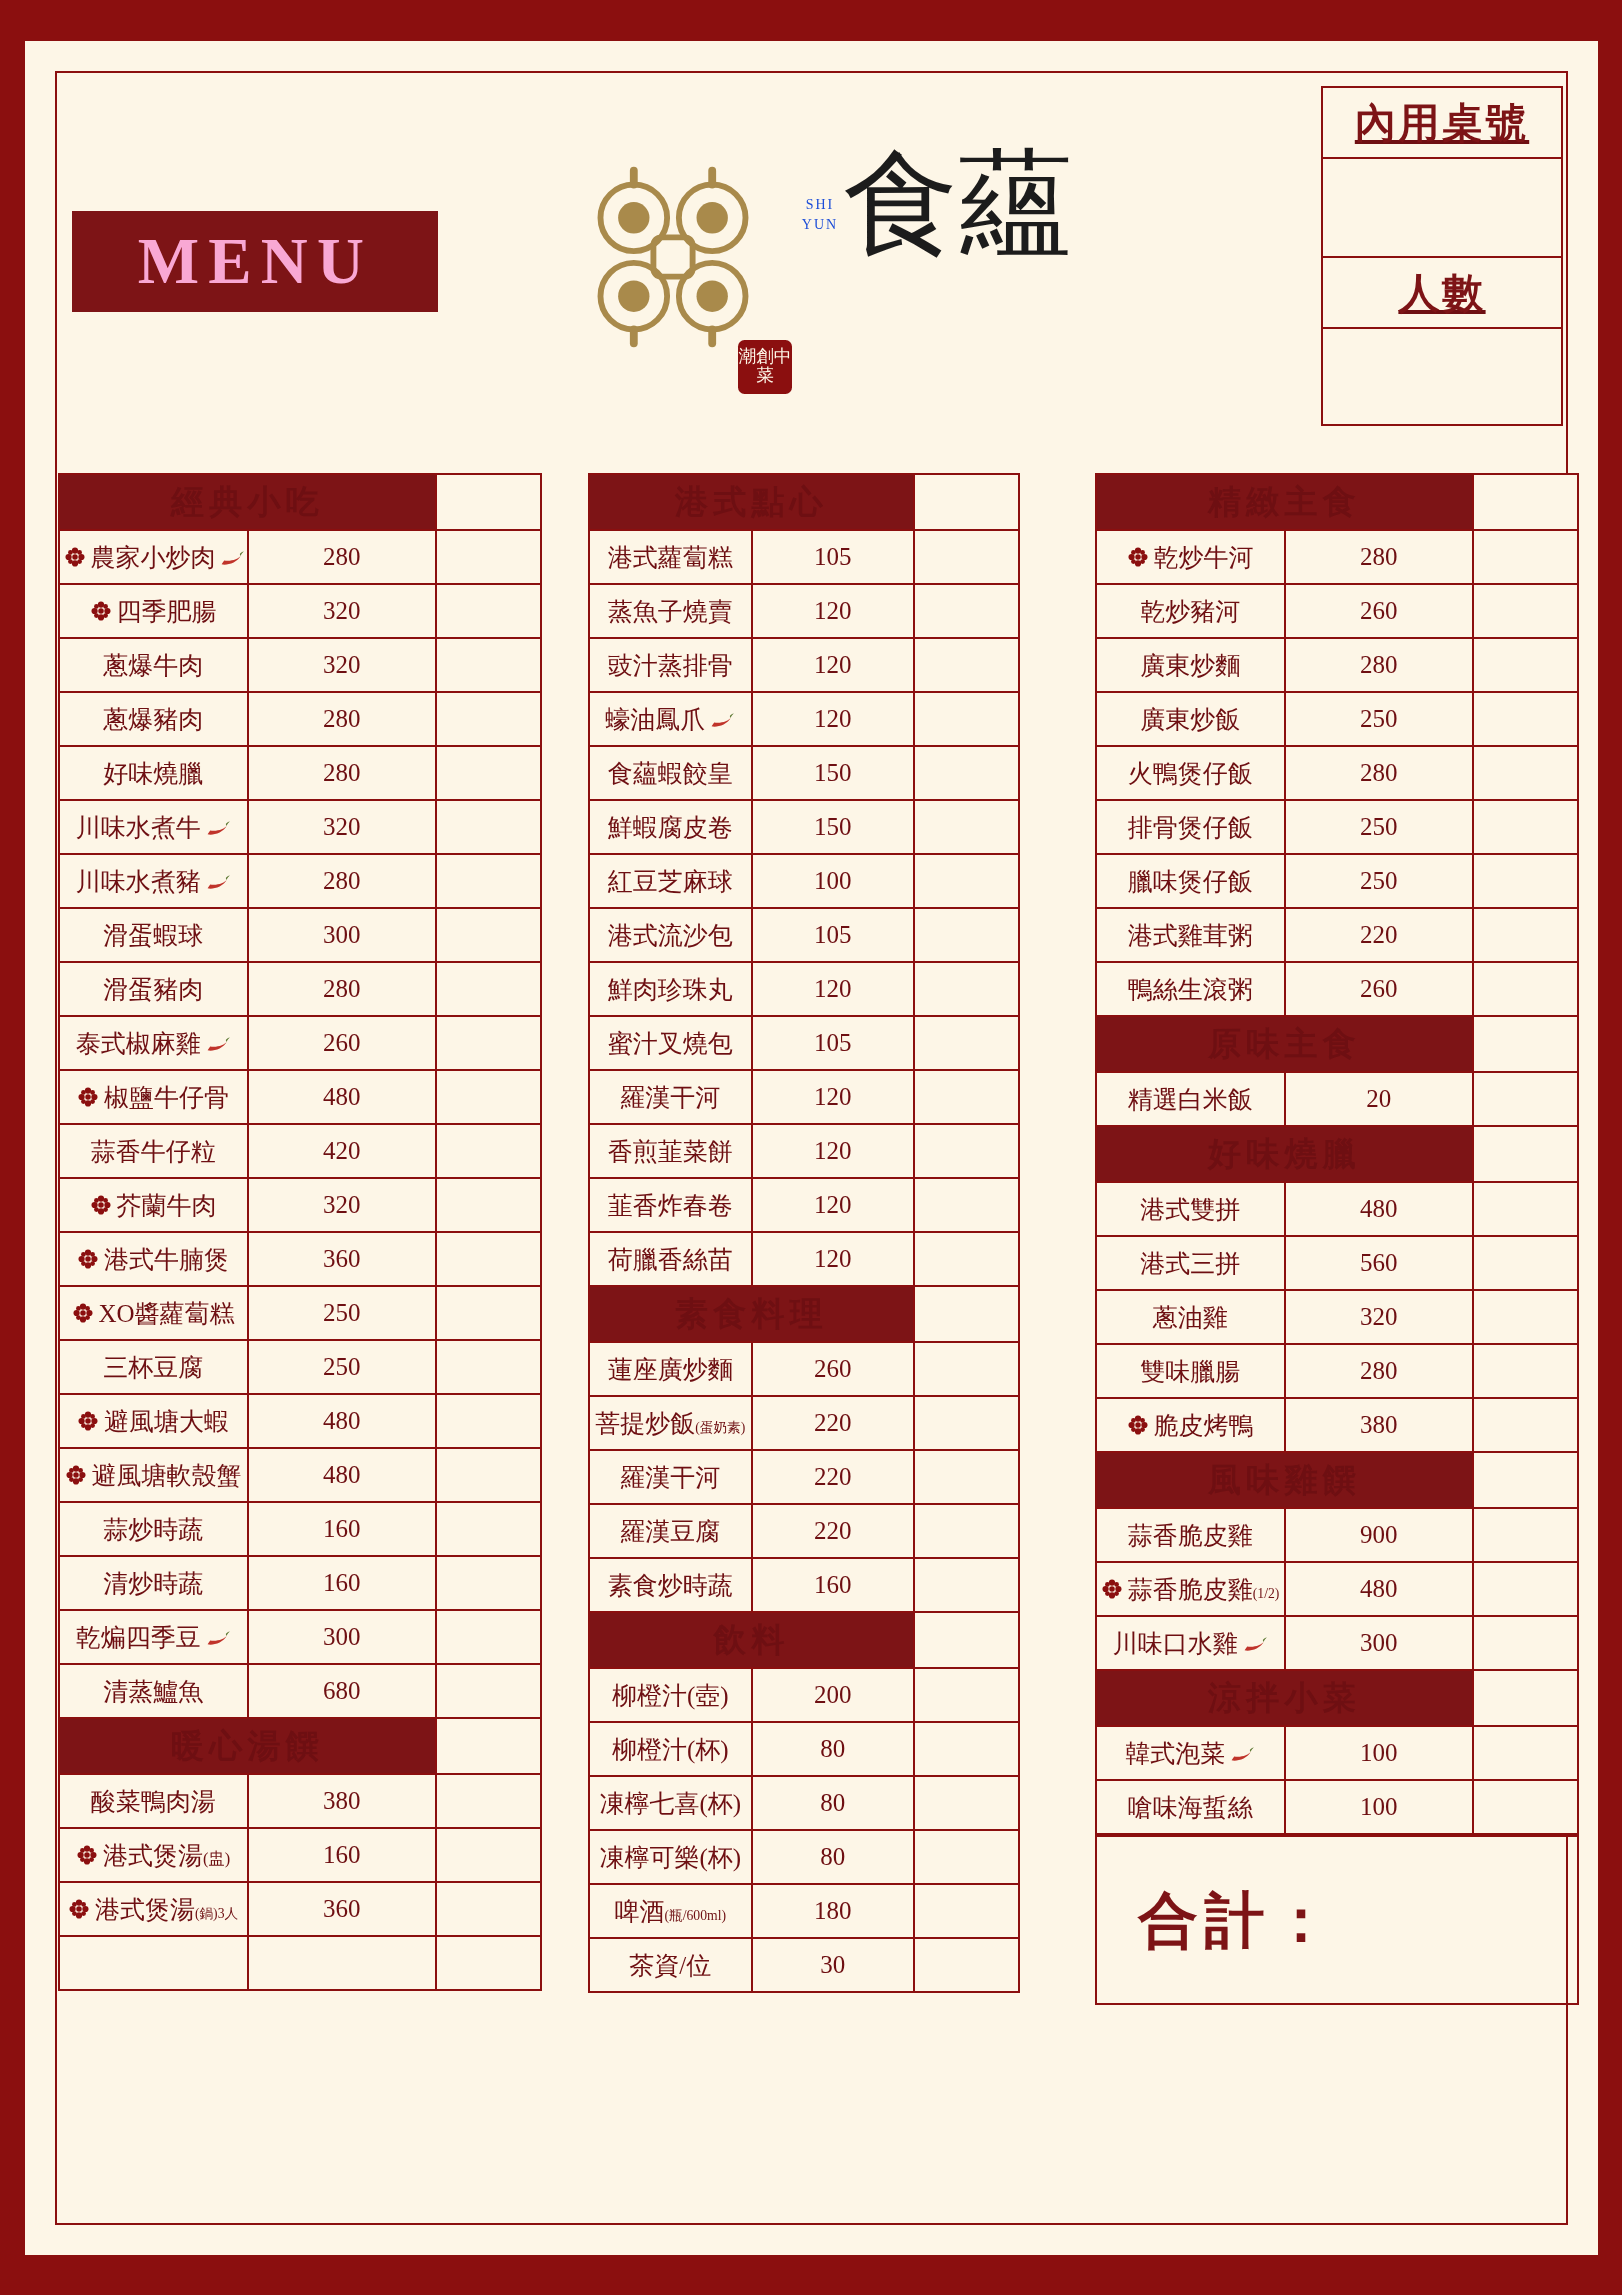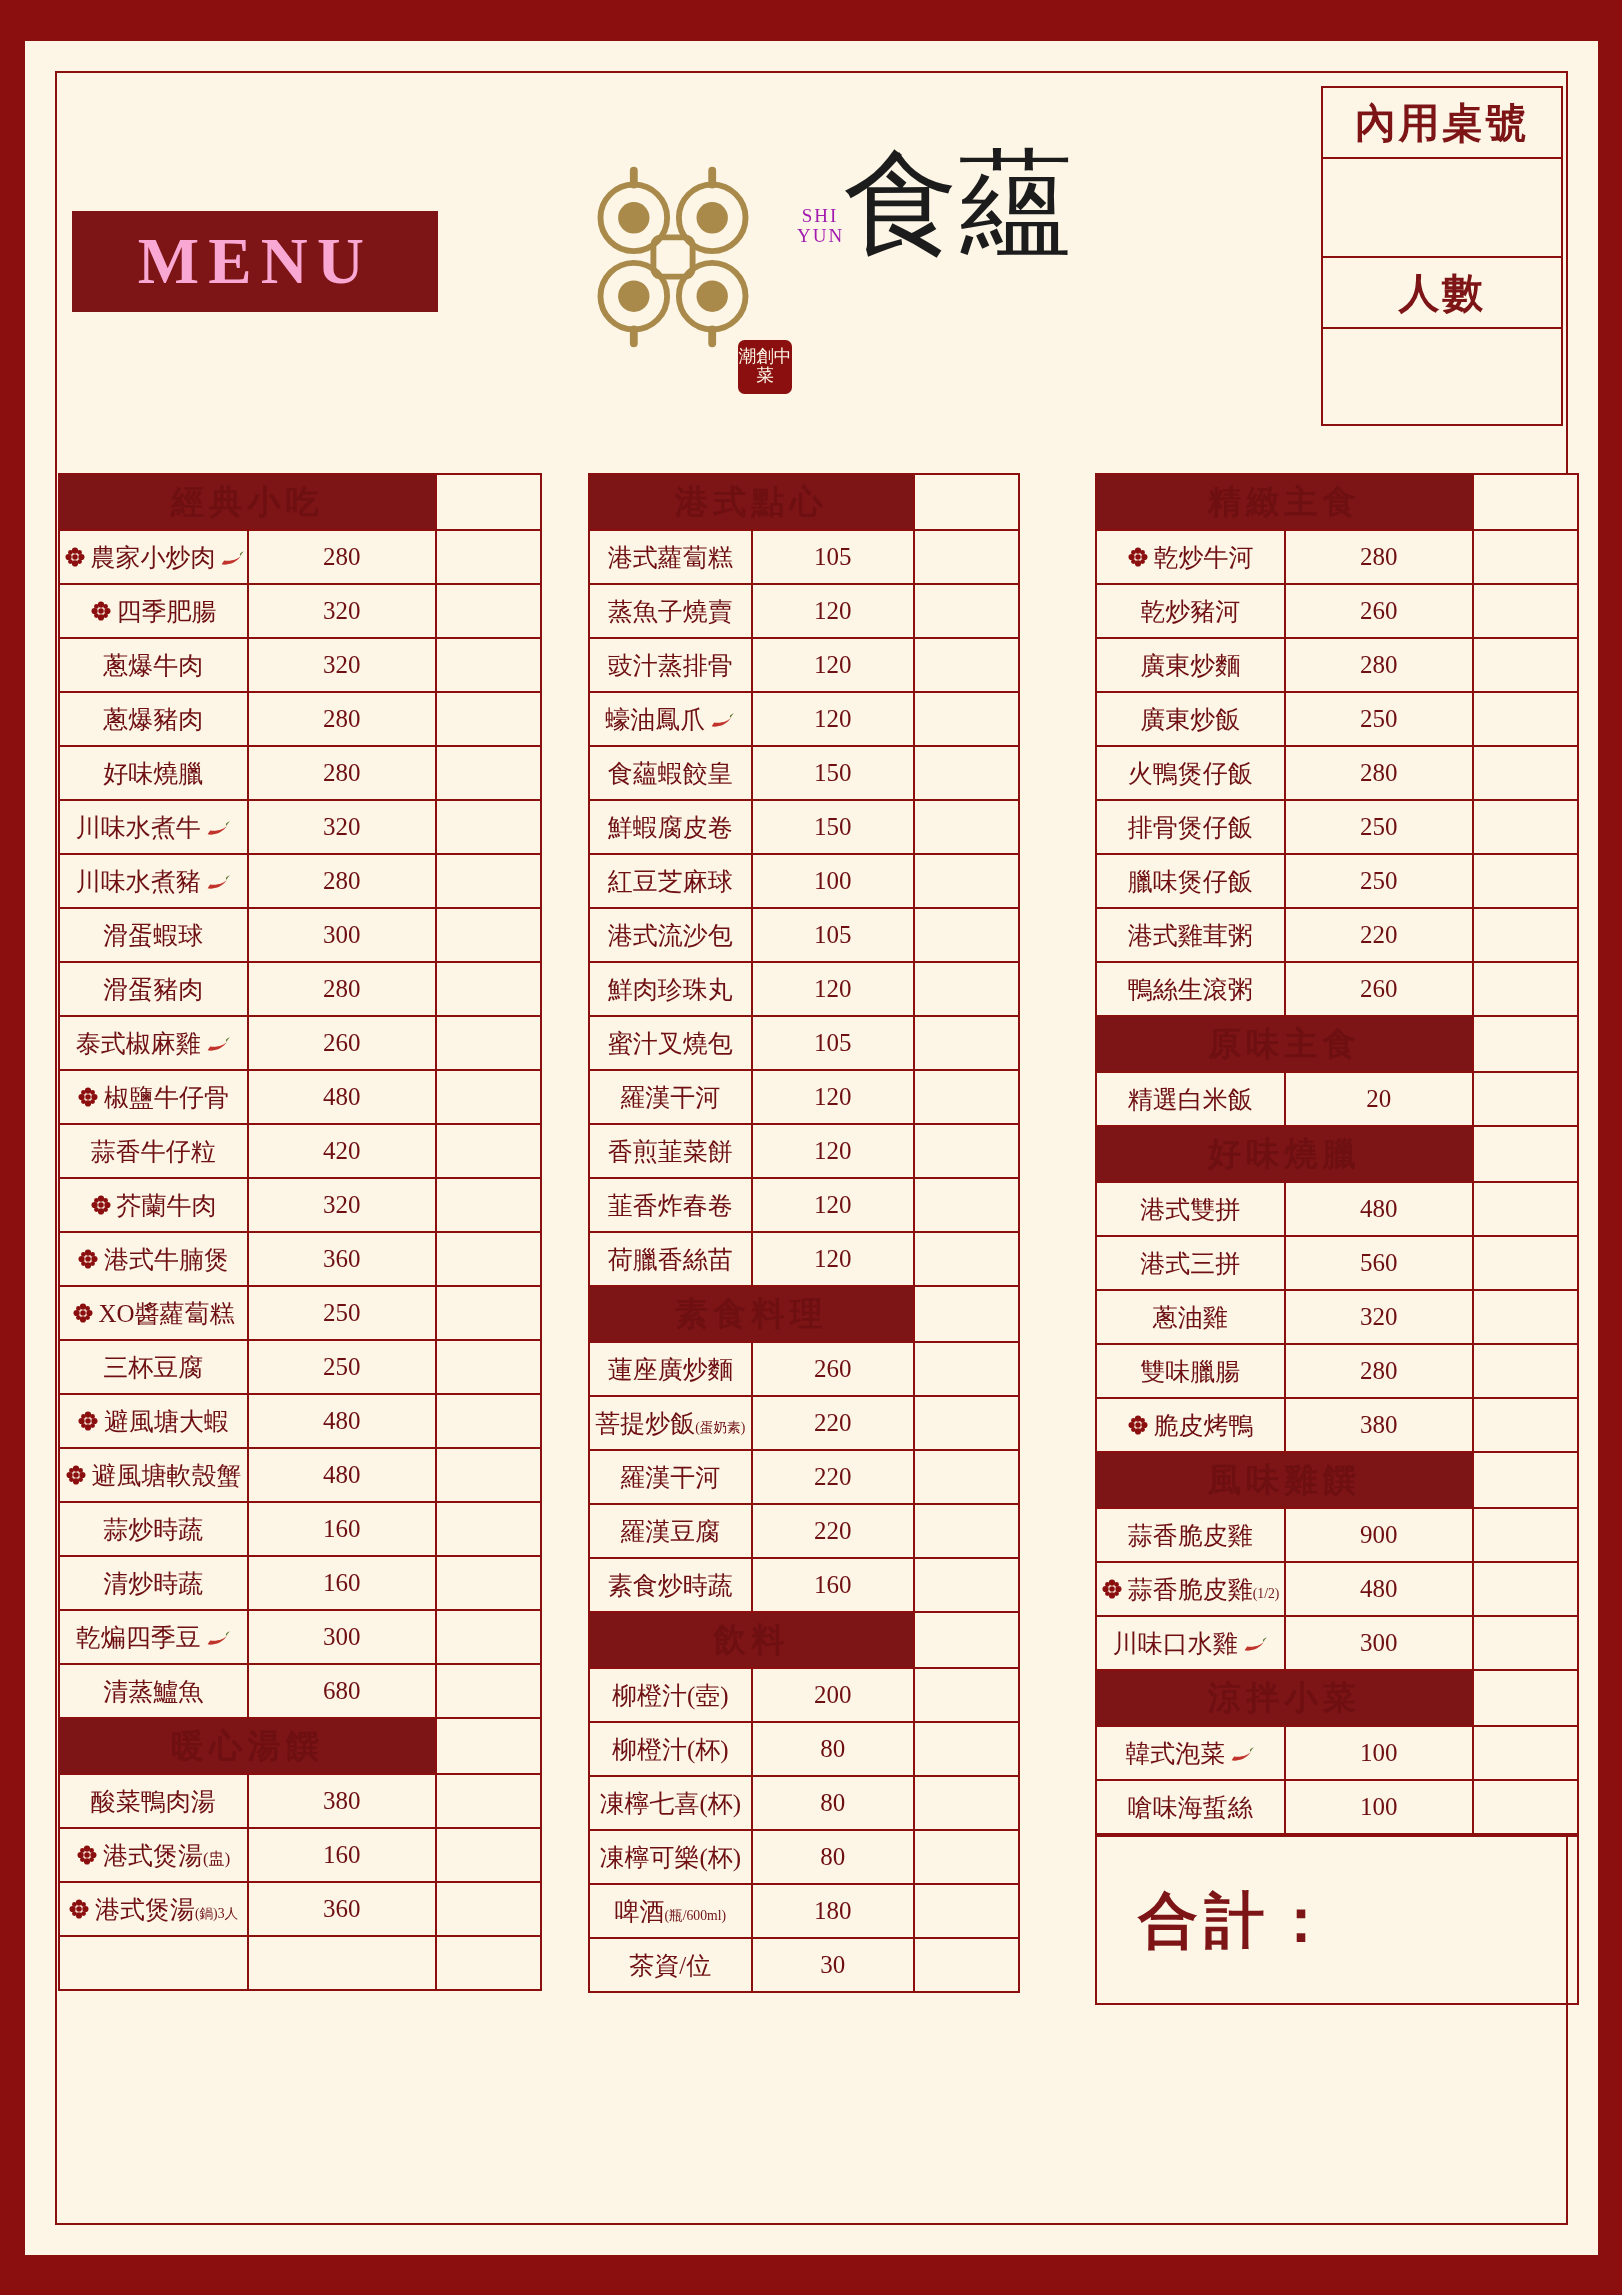--- a/index.html
+++ b/index.html
@@ -92,25 +92,25 @@
     line-height: 19.6px;
     text-align: center;
     padding-top: 6.5px;
     box-sizing: border-box;
     font-family: "Liberation Serif", serif;
     margin-top: 18px;
   }
   .logo-romaji {
     position: absolute;
     left: 242px;
-    top: 106px;
+    top: 95px;
     width: 46px;
-    font-size: 19px;
+    font-size: 14px;
     letter-spacing: 2px;
-    color: #a21caf;
+    color: #1d4ed8;
     line-height: 19.6px;
     text-align: center;
     font-family: "Liberation Serif", serif;
   }
   .logo-cn {
     position: absolute;
     left: 288px;
     top: 46px;
     font-size: 115px;
     line-height: 118px;
@@ -119,20 +119,21 @@
     letter-spacing: 0;
   }
   .info-box {
     position: absolute;
     right: 0;
     top: 11.8px;
     width: 242px;
     height: 340px;
     border: 2.6px solid #8b0f0f;
     box-sizing: border-box;
+    text-decoration: underline;
   }
   .info-cell {
     width: 100%;
     box-sizing: border-box;
     border-bottom: 2.6px solid #8b0f0f;
     text-align: center;
     color: #7d1416;
     font-weight: bold;
   }
   .info-label {

